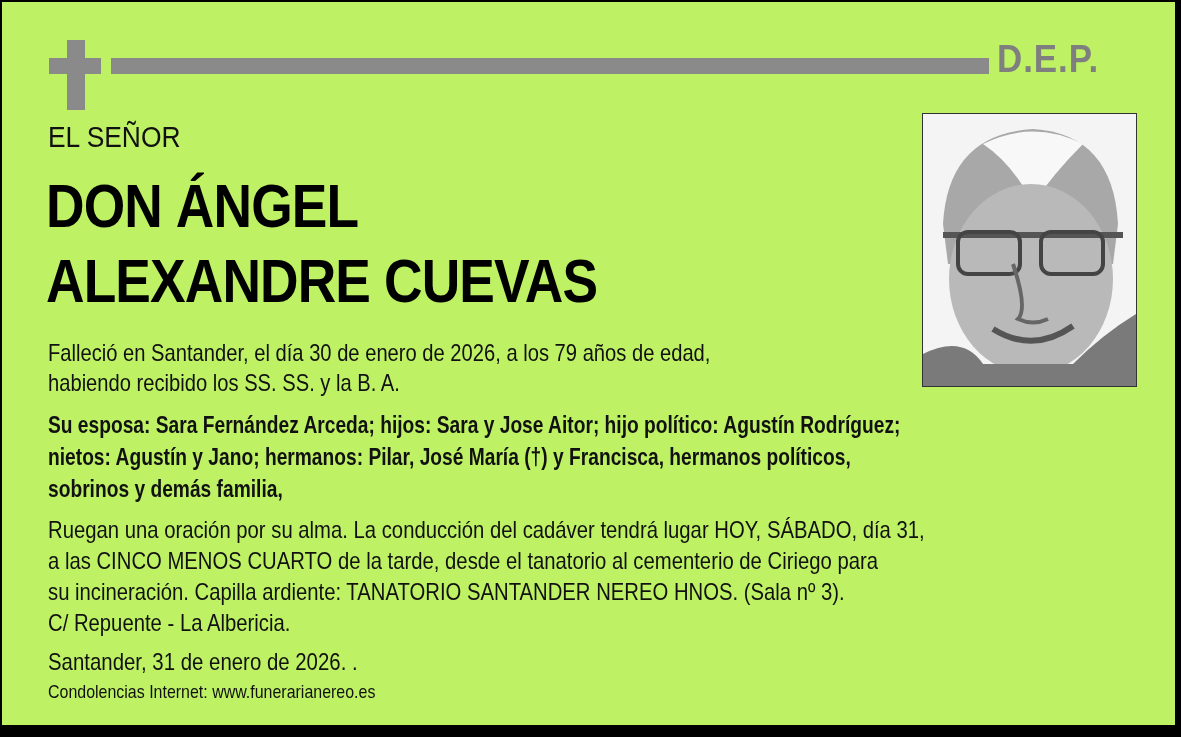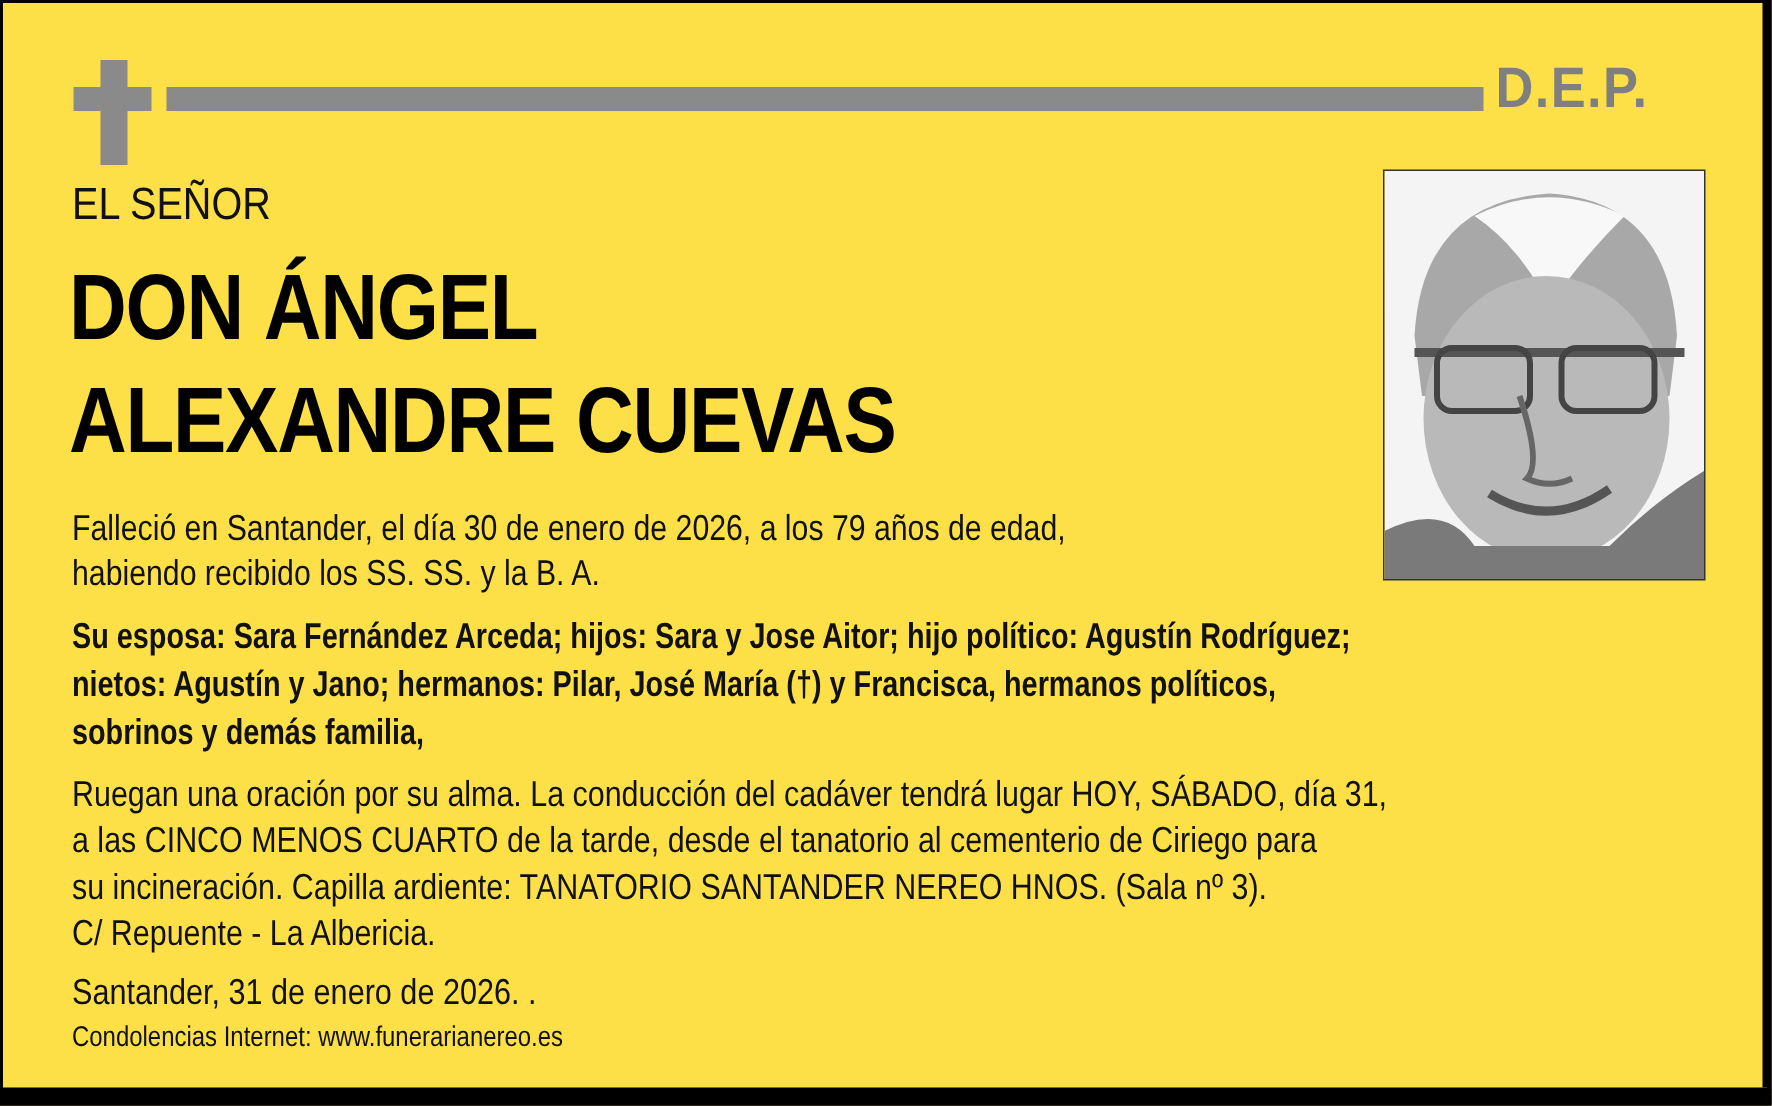--- a/index.html
+++ b/index.html
@@ -1,17 +1,17 @@
 <!DOCTYPE html>
 <html><head>
 <meta charset="utf-8">
 <style>
   html, body { margin:0; padding:0; background:#000; }
   body { width:1181px; height:737px; position:relative; overflow:hidden; font-family:"Liberation Sans", sans-serif; }
-  .card { position:absolute; left:2px; top:2px; width:1173px; height:723px; background:#fde047; border-right:3px solid #000; }
+  .card { position:absolute; left:2px; top:2px; width:1173px; height:723px; background:#bef264; border-right:3px solid #000; }
   .bottom-bar { position:absolute; left:0; top:726px; width:1181px; height:11px; background:#000; }
   .cross-v { position:absolute; left:65px; top:38px; width:18px; height:70px; background:#8a8a8a; }
   .cross-h { position:absolute; left:47px; top:56px; width:52px; height:16px; background:#8a8a8a; }
   .rule { position:absolute; left:109px; top:56px; width:878px; height:16px; background:#8a8a8a; }
   .dep { position:absolute; left:995px; top:37px; font-family:"Liberation Sans", sans-serif; font-weight:bold; font-size:38px; color:#7f7f7f; letter-spacing:1px; line-height:40px; transform:scaleX(0.92); transform-origin:left; }
   .el-senor { position:absolute; left:46px; top:118px; font-size:30px; color:#111; line-height:34px; transform:scaleX(0.88); transform-origin:left; }
   .name { position:absolute; left:44px; top:166px; font-family:"Liberation Sans", sans-serif; font-weight:bold; font-size:62px; line-height:75px; color:#000; letter-spacing:-1px; transform:scaleX(0.86); transform-origin:left; white-space:nowrap; }
   .photo { position:absolute; left:920px; top:111px; width:213px; height:272px; border:1px solid #333; background:linear-gradient(180deg,#f2f2f2 0%,#cfcfcf 40%,#9a9a9a 100%); overflow:hidden; }
   .photo svg { width:100%; height:100%; display:block; }
   .text { position:absolute; left:46px; color:#111; white-space:nowrap; transform-origin:left; }

